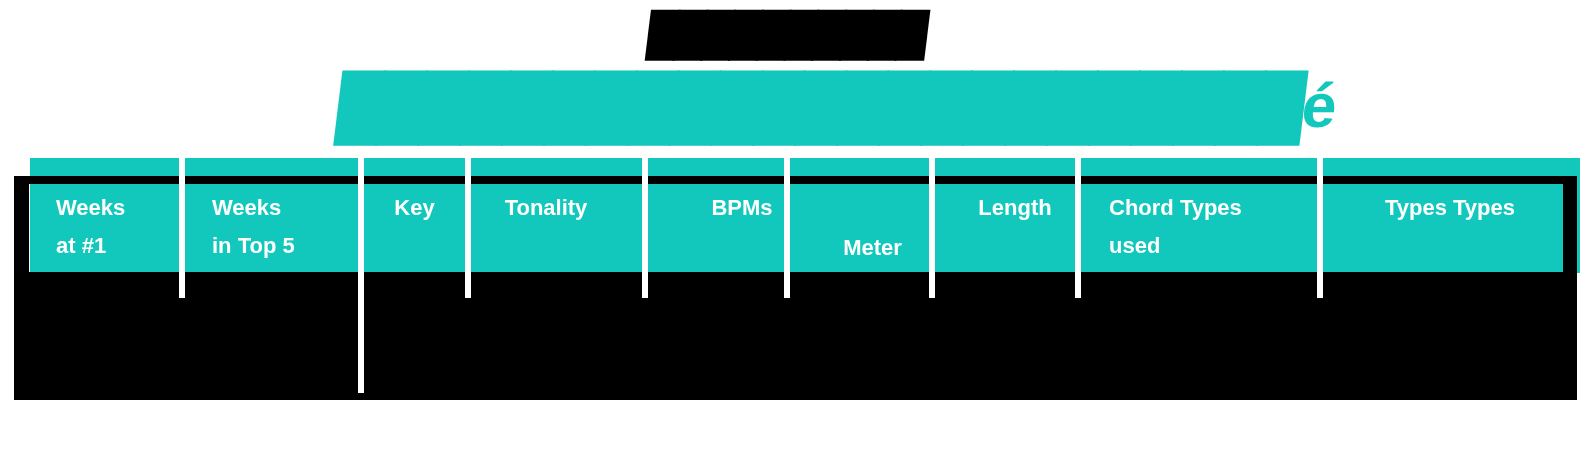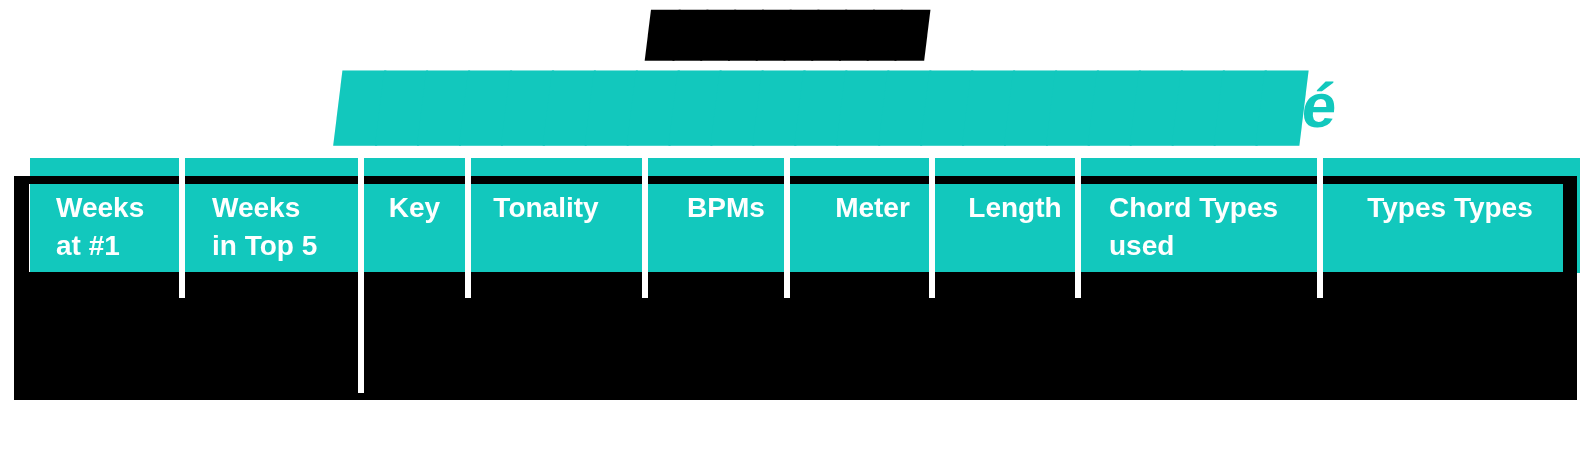--- a/index.html
+++ b/index.html
@@ -50,21 +50,21 @@
     background: #ffffff; z-index: 4;
   }
   .separator.long { height: 235px; }
 
   .cell {
     position: absolute;
     top: 184px; height: 88px;
     box-sizing: border-box;
     padding-top: 5px;
     color: #ffffff;
-    font-size: 28px;
+    font-size: 22px;
     line-height: 38px;
     font-weight: 700;
     white-space: pre-line;
     z-index: 5;
   }
   .cell.center { text-align: center; }
 </style>
 </head>
 <body>
 
@@ -90,20 +90,20 @@
   <div class="separator" style="left:929px"></div>
   <div class="separator" style="left:1075px"></div>
   <div class="separator" style="left:1317px"></div>
 
   <div class="cell" style="left:30px;   width:149px; padding-left:26px;">Weeks
 at #1</div>
   <div class="cell" style="left:182px;  width:176px; padding-left:30px;">Weeks
 in Top 5</div>
   <div class="cell center" style="left:364px;  width:101px;">Key</div>
   <div class="cell center" style="left:471px;  width:150px;">Tonality</div>
-  <div class="cell center" style="left:648px;  width:156px;">BPMs</div>
-  <div class="cell center" style="left:790px;  width:165px;">Meter</div>
+  <div class="cell center" style="left:664px;  width:156px;">BPMs</div>
+  <div class="cell center" style="left:790px;  width:165px;margin-top:40px;">Meter</div>
   <div class="cell center" style="left:935px;  width:160px;">Length</div>
   <div class="cell" style="left:1081px; width:224px; padding-left:28px;">Chord Types
 used</div>
   <div class="cell center" style="left:1323px; width:254px;">Types Types</div>
 
 </div>
 
 </body></html>

